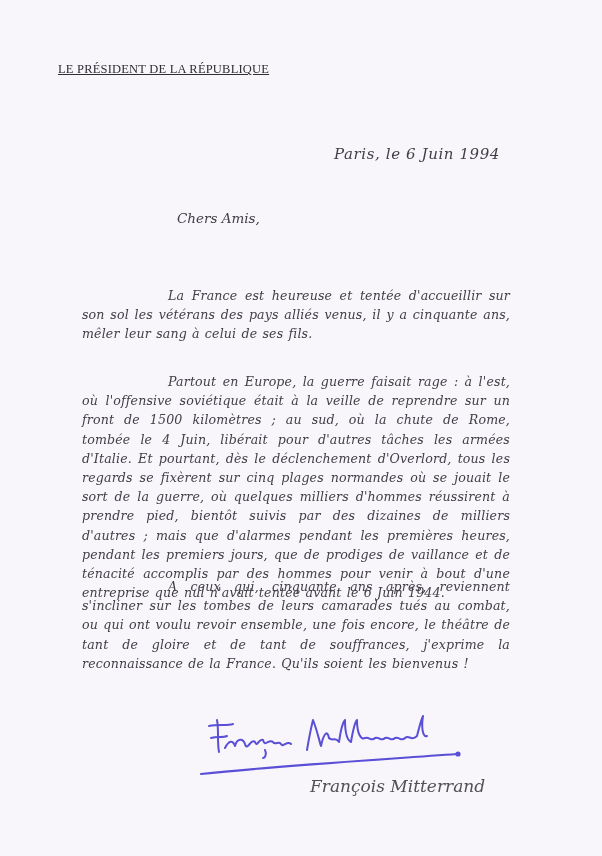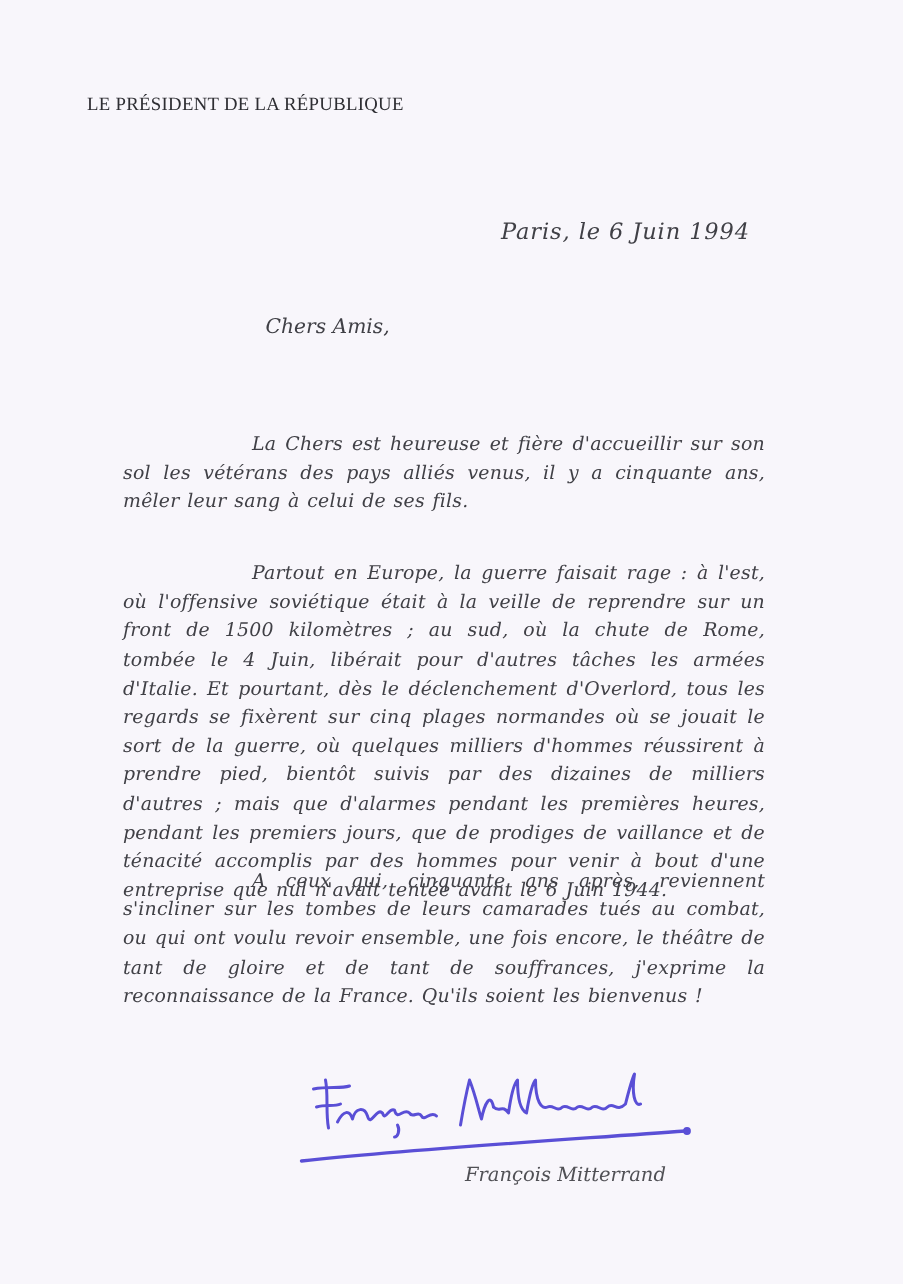--- a/index.html
+++ b/index.html
@@ -13,20 +13,21 @@
       font-family: "DejaVu Serif", serif;
       color: #3a3a3e;
     }
     .letterhead {
       position: absolute;
       left: 58px; top: 62px;
       font-family: "Liberation Serif", serif;
       font-size: 12.5px;
       letter-spacing: 0.2px;
       color: #2e2e33;
+      text-decoration: underline;
     }
     .script {
       font-family: "DejaVu Serif", serif;
       font-style: italic;
       font-size: 13px;
       color: #404046;
     }
     .date {
       position: absolute;
       left: 334px; top: 145px;
@@ -54,34 +55,34 @@
     .p3 { top: 577px; }
     .signature {
       position: absolute;
       left: 195px; top: 708px;
       width: 280px; height: 70px;
     }
     .signature svg { display: block; }
     .printed-name {
       position: absolute;
       left: 310px; top: 776px;
-      font-size: 13px;
+      font-size: 17px;
       color: #505055;
     }
   </style>
 </head>
 <body>
 
 <div class="letterhead">LE PRÉSIDENT DE LA RÉPUBLIQUE</div>
 
 <div class="script date">Paris, le 6 Juin 1994</div>
 
 <div class="script salutation">Chers Amis,</div>
 
-<div class="script para p1">La Chers est heureuse et fière d'accueillir sur son sol les vétérans des pays alliés venus, il y a cinquante ans, mêler leur sang à celui de ses fils.</div>
+<div class="script para p1">La France est heureuse et tentée d'accueillir sur son sol les vétérans des pays alliés venus, il y a cinquante ans, mêler leur sang à celui de ses fils.</div>
 <div class="script para p2">Partout en Europe, la guerre faisait rage : à l'est, où l'offensive soviétique était à la veille de reprendre sur un front de 1500 kilomètres ; au sud, où la chute de Rome, tombée le 4 Juin, libérait pour d'autres tâches les armées d'Italie. Et pourtant, dès le déclenchement d'Overlord, tous les regards se fixèrent sur cinq plages normandes où se jouait le sort de la guerre, où quelques milliers d'hommes réussirent à prendre pied, bientôt suivis par des dizaines de milliers d'autres ; mais que d'alarmes pendant les premières heures, pendant les premiers jours, que de prodiges de vaillance et de ténacité accomplis par des hommes pour venir à bout d'une entreprise que nul n'avait tentée avant le 6 Juin 1944.</div>
 <div class="script para p3">A ceux qui, cinquante ans après, reviennent s'incliner sur les tombes de leurs camarades tués au combat, ou qui ont voulu revoir ensemble, une fois encore, le théâtre de tant de gloire et de tant de souffrances, j'exprime la reconnaissance de la France. Qu'ils soient les bienvenus !</div>
 
 <div class="signature">
   <svg width="280" height="70" viewBox="0 0 280 70">
     <g fill="none" stroke="#5a4fd6" stroke-width="2" stroke-linecap="round" stroke-linejoin="round">
 
       <path d="M22 12 C 24 22, 22 34, 24 44"></path>
       <path d="M14 18 C 24 16, 32 18, 38 16"></path>
       <path d="M16 30 C 22 28, 28 30, 32 28"></path>

